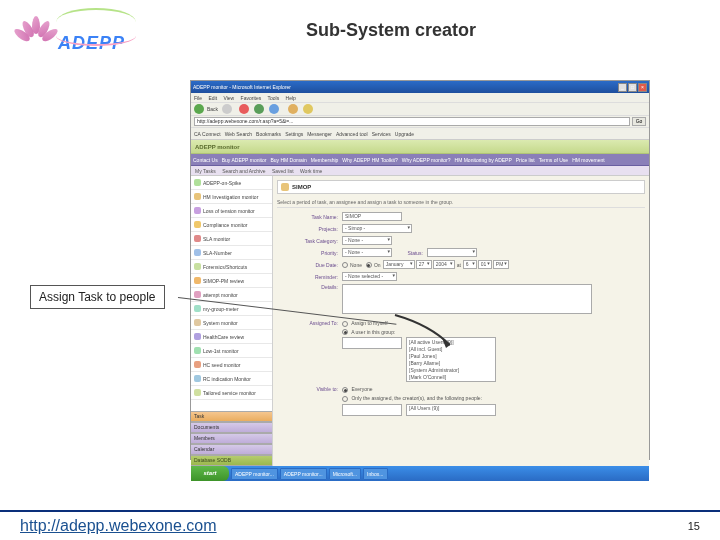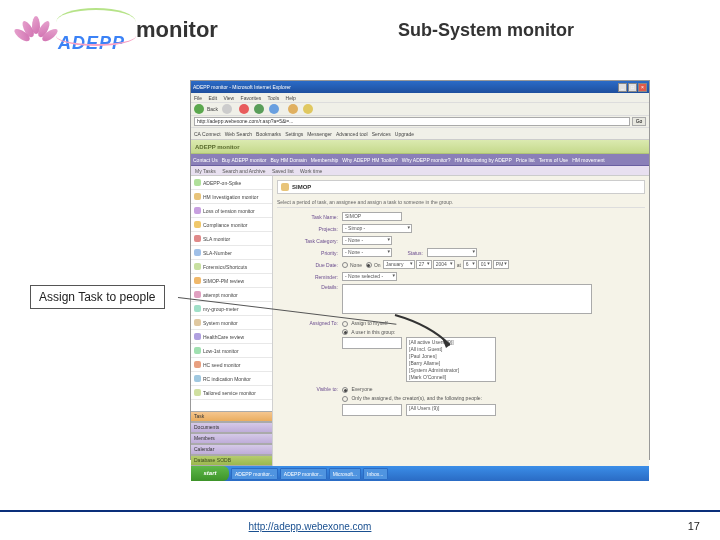--- a/index.html
+++ b/index.html
@@ -394,21 +394,21 @@
       right: 0;
       height: 30px;
       border-top: 2px solid #0a2f7a;
       display: flex;
       align-items: center;
       padding: 0 20px;
       font-size: 11px;
       color: #222;
     }
     .footer-date { width: 150px; }
-    .footer-url { flex: 1; text-align: center; text-decoration: underline; color: #1a5090; font-size: 10px; }
+    .footer-url { flex: 1; text-align: left; text-decoration: underline; color: #1a5090; font-size: 16px; }
     .footer-page { width: 100px; text-align: right; }
     .petal {
       position: absolute;
       width: 8px;
       height: 18px;
       background: linear-gradient(135deg, #e8a6d0, #d070b0);
       border-radius: 50% 50% 50% 50% / 60% 60% 40% 40%;
     }
   </style>
 </head>
@@ -420,22 +420,21 @@
     <div class="logo-flower">
       <div class="petal" style="left:16px; top:0; transform:rotate(0deg);"></div>
       <div class="petal" style="left:8px; top:4px; transform:rotate(-30deg);"></div>
       <div class="petal" style="left:24px; top:4px; transform:rotate(30deg);"></div>
       <div class="petal" style="left:2px; top:10px; transform:rotate(-55deg);"></div>
       <div class="petal" style="left:30px; top:10px; transform:rotate(55deg);"></div>
     </div>
     <div class="logo-text">ADEPP</div>
     <div class="logo-arc2"></div>
   </div>
-  <div class="title-monitor">monitor</div>
-  <div class="subtitle">Sub-System monitor</div>
+  <div class="subtitle">Sub-System creator</div>
 </div>
 
 <div class="screenshot-container">
   <div class="ie-titlebar">
     <span>ADEPP monitor - Microsoft Internet Explorer</span>
     <div class="ie-titlebar-icons">
       <div class="ie-tb-btn">_</div>
       <div class="ie-tb-btn">□</div>
       <div class="ie-tb-btn close">×</div>
     </div>
@@ -680,14 +679,14 @@
 </div>
 <div class="callout-line" style="left:178px; top:297px; width:220px; transform:rotate(7deg);"></div>
 
 <svg class="arrow" style="left:390px; top:310px;" width="80" height="50">
   <path d="M 5 5 Q 40 15 60 35" stroke="#333" stroke-width="2" fill="none"></path>
   <path d="M 60 35 L 52 28 L 56 38 Z" fill="#333"></path>
 </svg>
 
 <div class="footer">
   <div class="footer-url">http://adepp.webexone.com</div>
-  <div class="footer-page">17</div>
+  <div class="footer-page">15</div>
 </div>
 
 </body></html>

